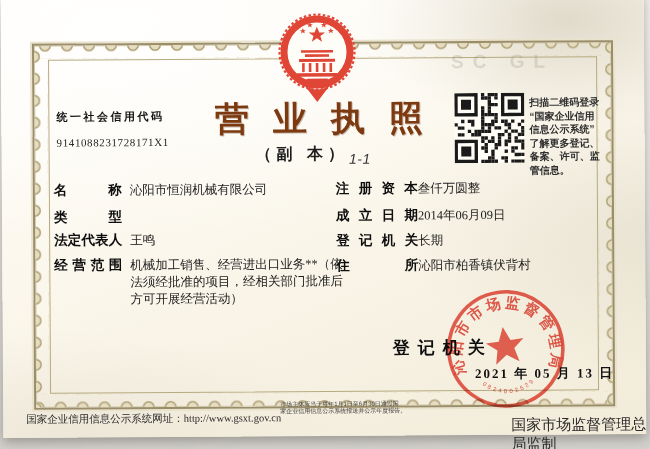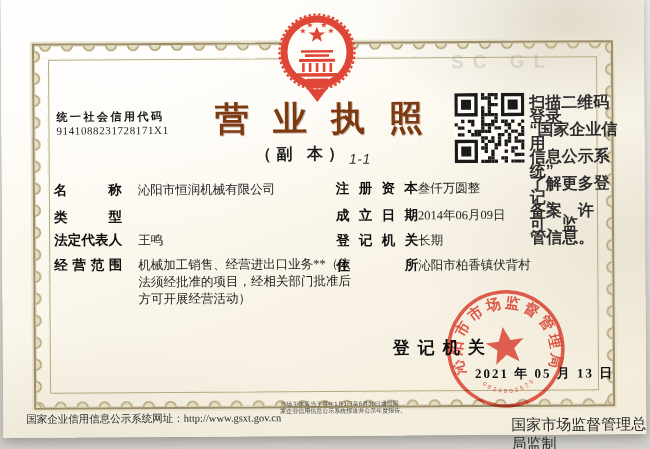--- a/index.html
+++ b/index.html
@@ -45,30 +45,30 @@
   .title{position:absolute;left:0;right:8px;top:102px;text-align:center;z-index:3;
     font-size:34px;font-weight:bold;color:#7d3a10;letter-spacing:24px;text-indent:24px;
     text-shadow:1px 1px 0 rgba(70,25,0,.28);}
   .subtitle{position:absolute;left:0;right:20px;top:150px;text-align:center;z-index:3;
     font-size:16px;font-weight:bold;color:#1d1d1d;letter-spacing:5px;}
   .copyidx{font-size:14px;letter-spacing:0.5px;vertical-align:-5px;font-weight:normal;color:#333;font-style:italic;}
 
   .credit{position:absolute;left:55px;top:114px;z-index:3;}
   .credit-label{font-size:11px;font-weight:bold;letter-spacing:2.5px;color:#151515;}
   .credit-code{font-size:11px;font-family:"Liberation Serif","DejaVu Serif",serif;
-    letter-spacing:0.6px;margin-top:0;color:#1f1f1f;}
+    letter-spacing:0.6px;margin-top:12px;color:#1f1f1f;}
 
   .qr{position:absolute;left:453px;top:100px;width:70px;height:70px;z-index:3;}
   .qr-caption{position:absolute;left:528px;top:103px;width:92px;z-index:3;
-    font-size:16px;line-height:13.5px;font-weight:bold;color:#2e2e2e;white-space:pre-line;}
+    font-size:10px;line-height:13.5px;font-weight:bold;color:#2e2e2e;white-space:pre-line;}
 
   .row{position:absolute;display:flex;align-items:flex-start;z-index:3;}
   .flabel{font-weight:bold;font-size:13.5px;color:#0e0e0e;
     text-align:justify;text-align-last:justify;flex:none;}
-  .row.left .flabel{width:68px;margin-right:16px;}
+  .row.left .flabel{width:68px;margin-right:8px;}
   .row.right .flabel{width:82px;margin-right:0;}
   .fvalue{font-family:"Liberation Serif","DejaVu Serif",serif;font-size:12.5px;
     color:#1c1c1c;line-height:17px;padding-top:1px;}
 
   .registrar{position:absolute;left:390px;top:343px;z-index:3;
     font-size:17px;font-weight:bold;letter-spacing:8px;color:#0e0e0e;}
   .date-line{position:absolute;left:472px;top:372px;z-index:4;
     font-size:13px;font-family:"Liberation Serif","DejaVu Serif",serif;
     font-weight:bold;letter-spacing:2px;color:#111;}
 

